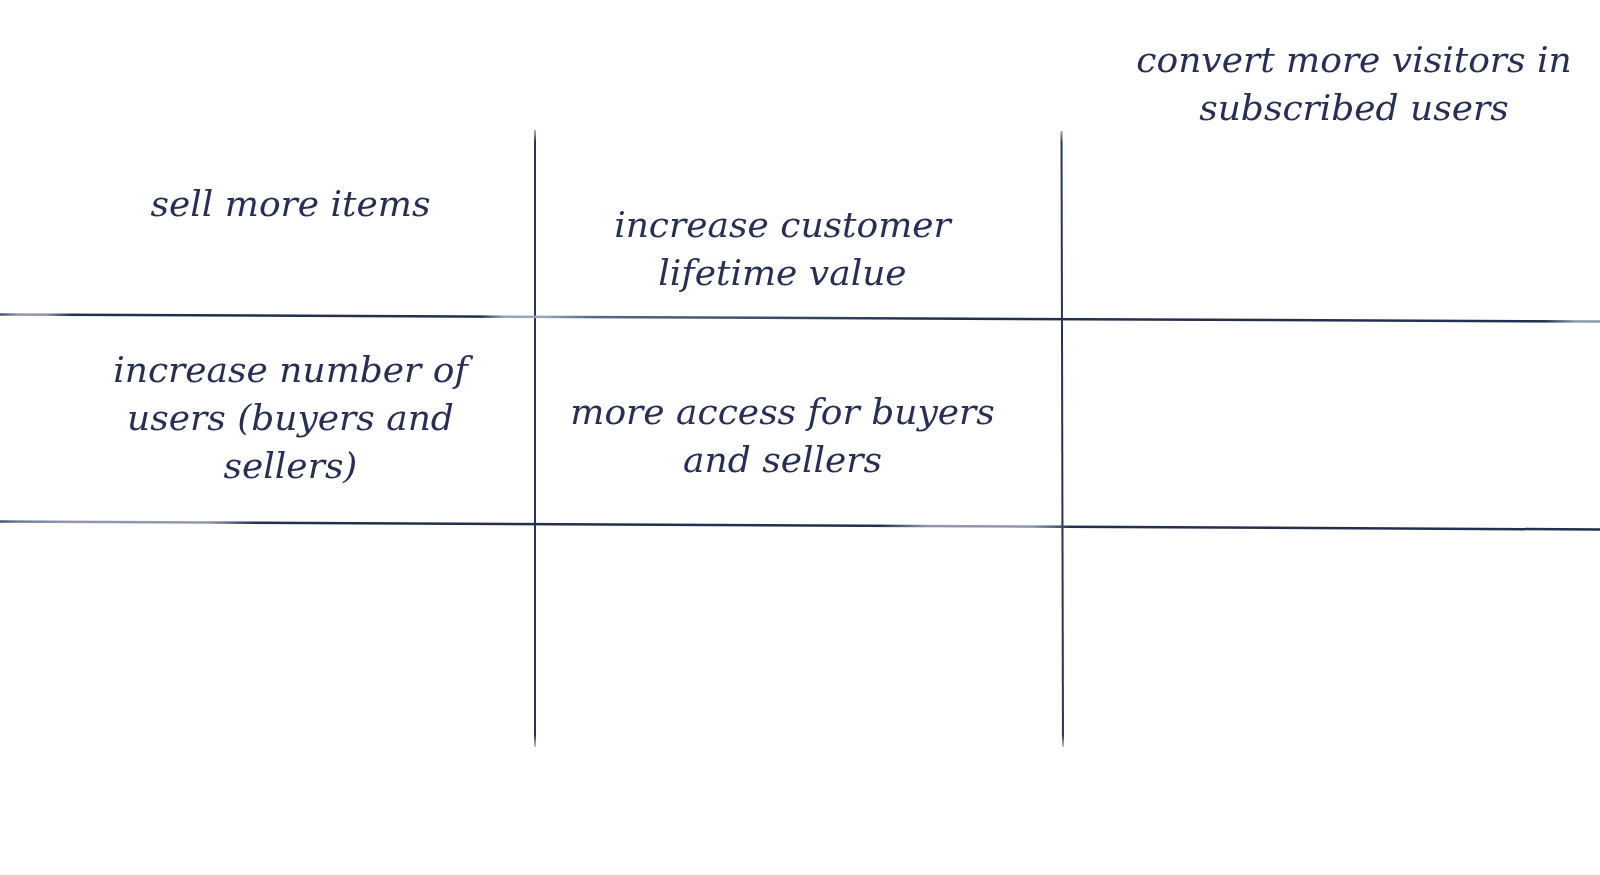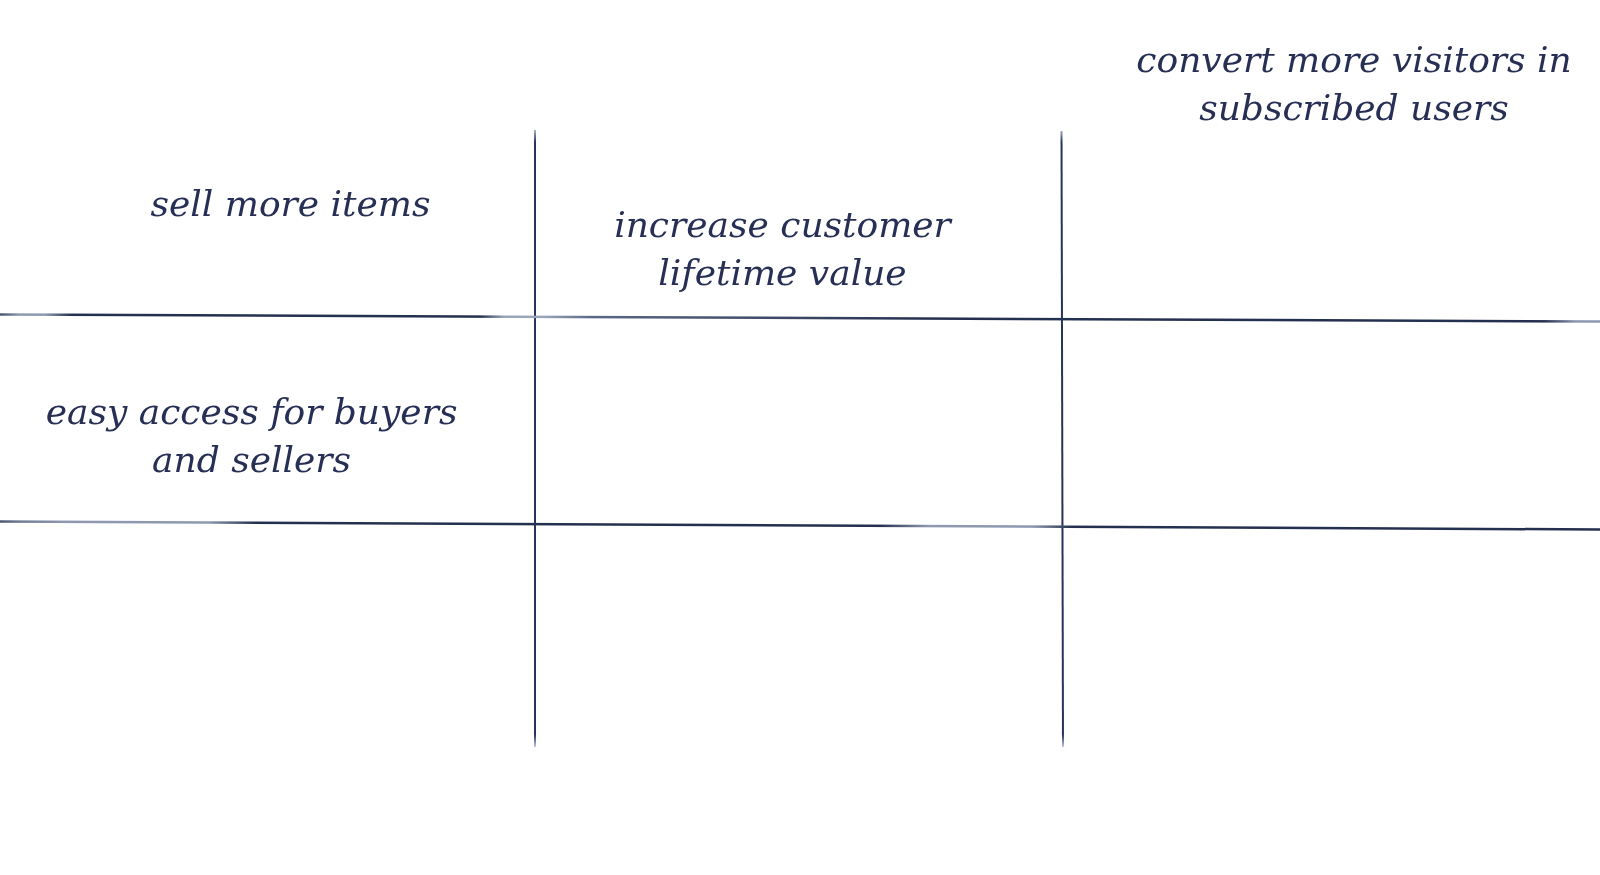--- a/index.html
+++ b/index.html
@@ -99,19 +99,24 @@
     <div class="cell r1 c2">
       <span class="txt">increase customer
 lifetime value</span>
     </div>
 
     <div class="cell r2 c1">
       <span class="txt">convert more visitors in
 subscribed users</span>
     </div>
 
+    <div class="cell r3 c1">
+      <span class="txt">increase number of
+users (buyers and
+sellers)</span>
+    </div>
     <div class="cell r3 c2">
-      <span class="txt">easy access for buyers
+      <span class="txt">more access for buyers
 and sellers</span>
     </div>
   </div>
 
 </div>
 
 </body></html>

